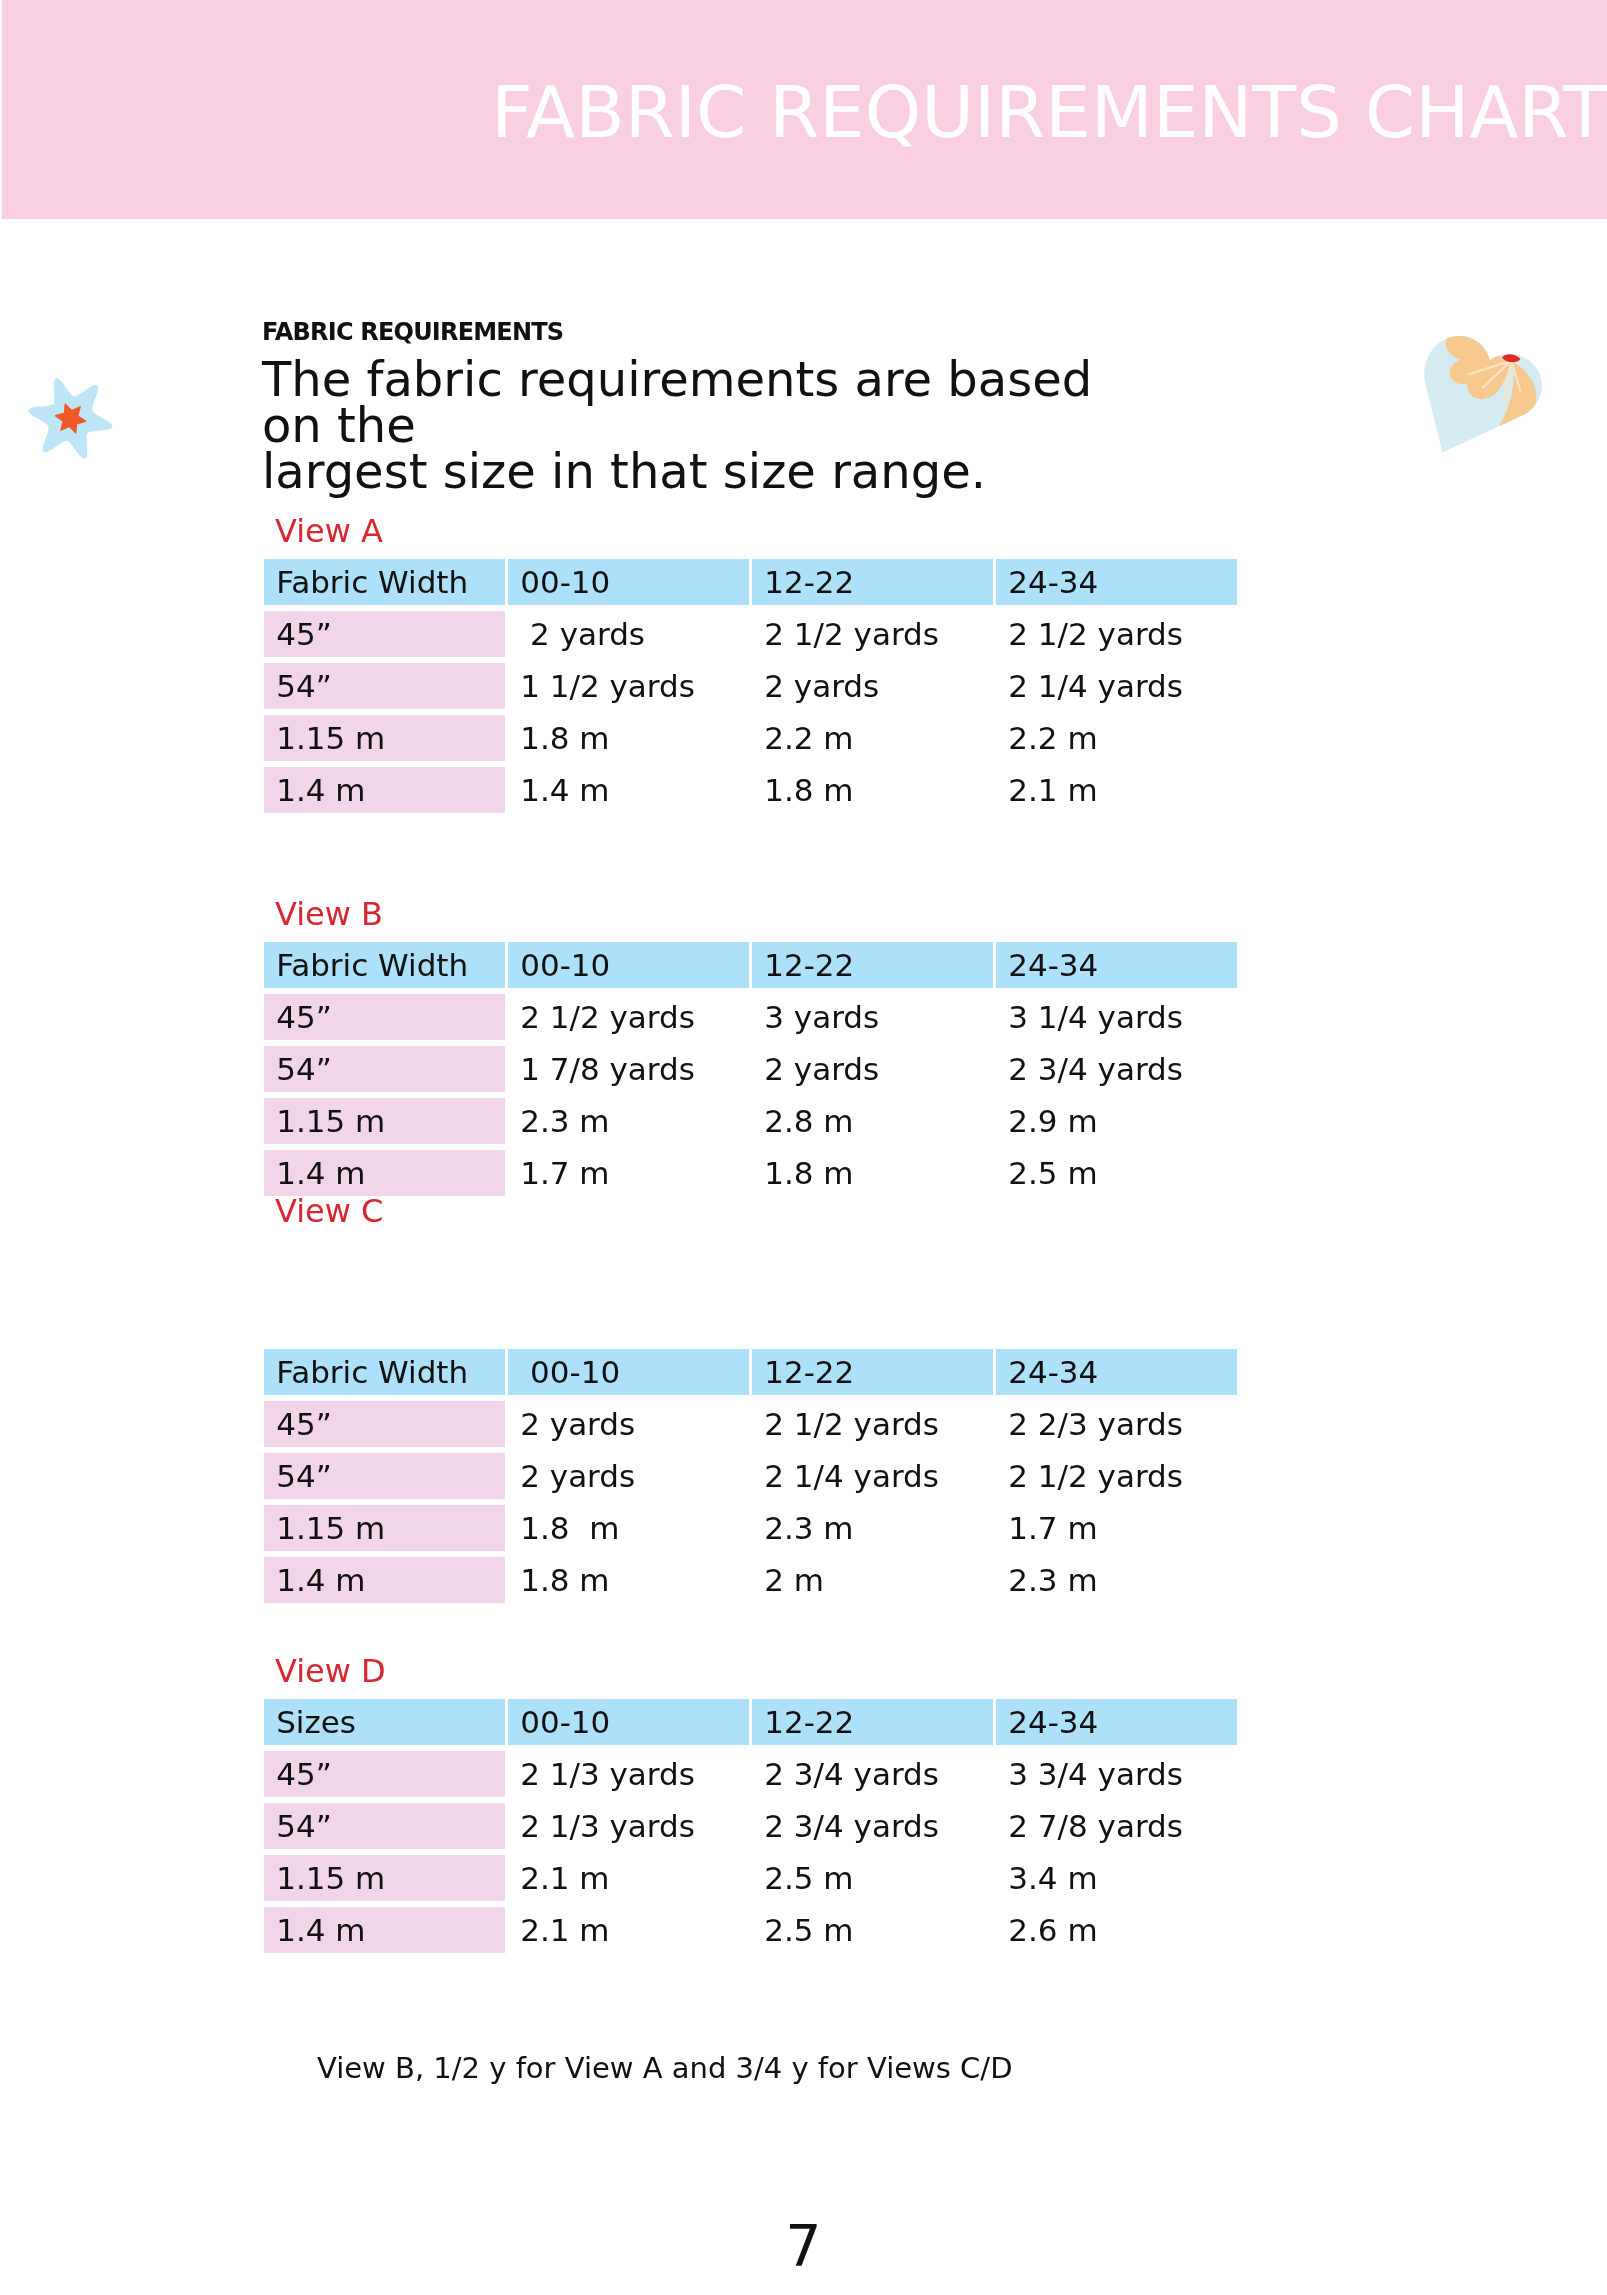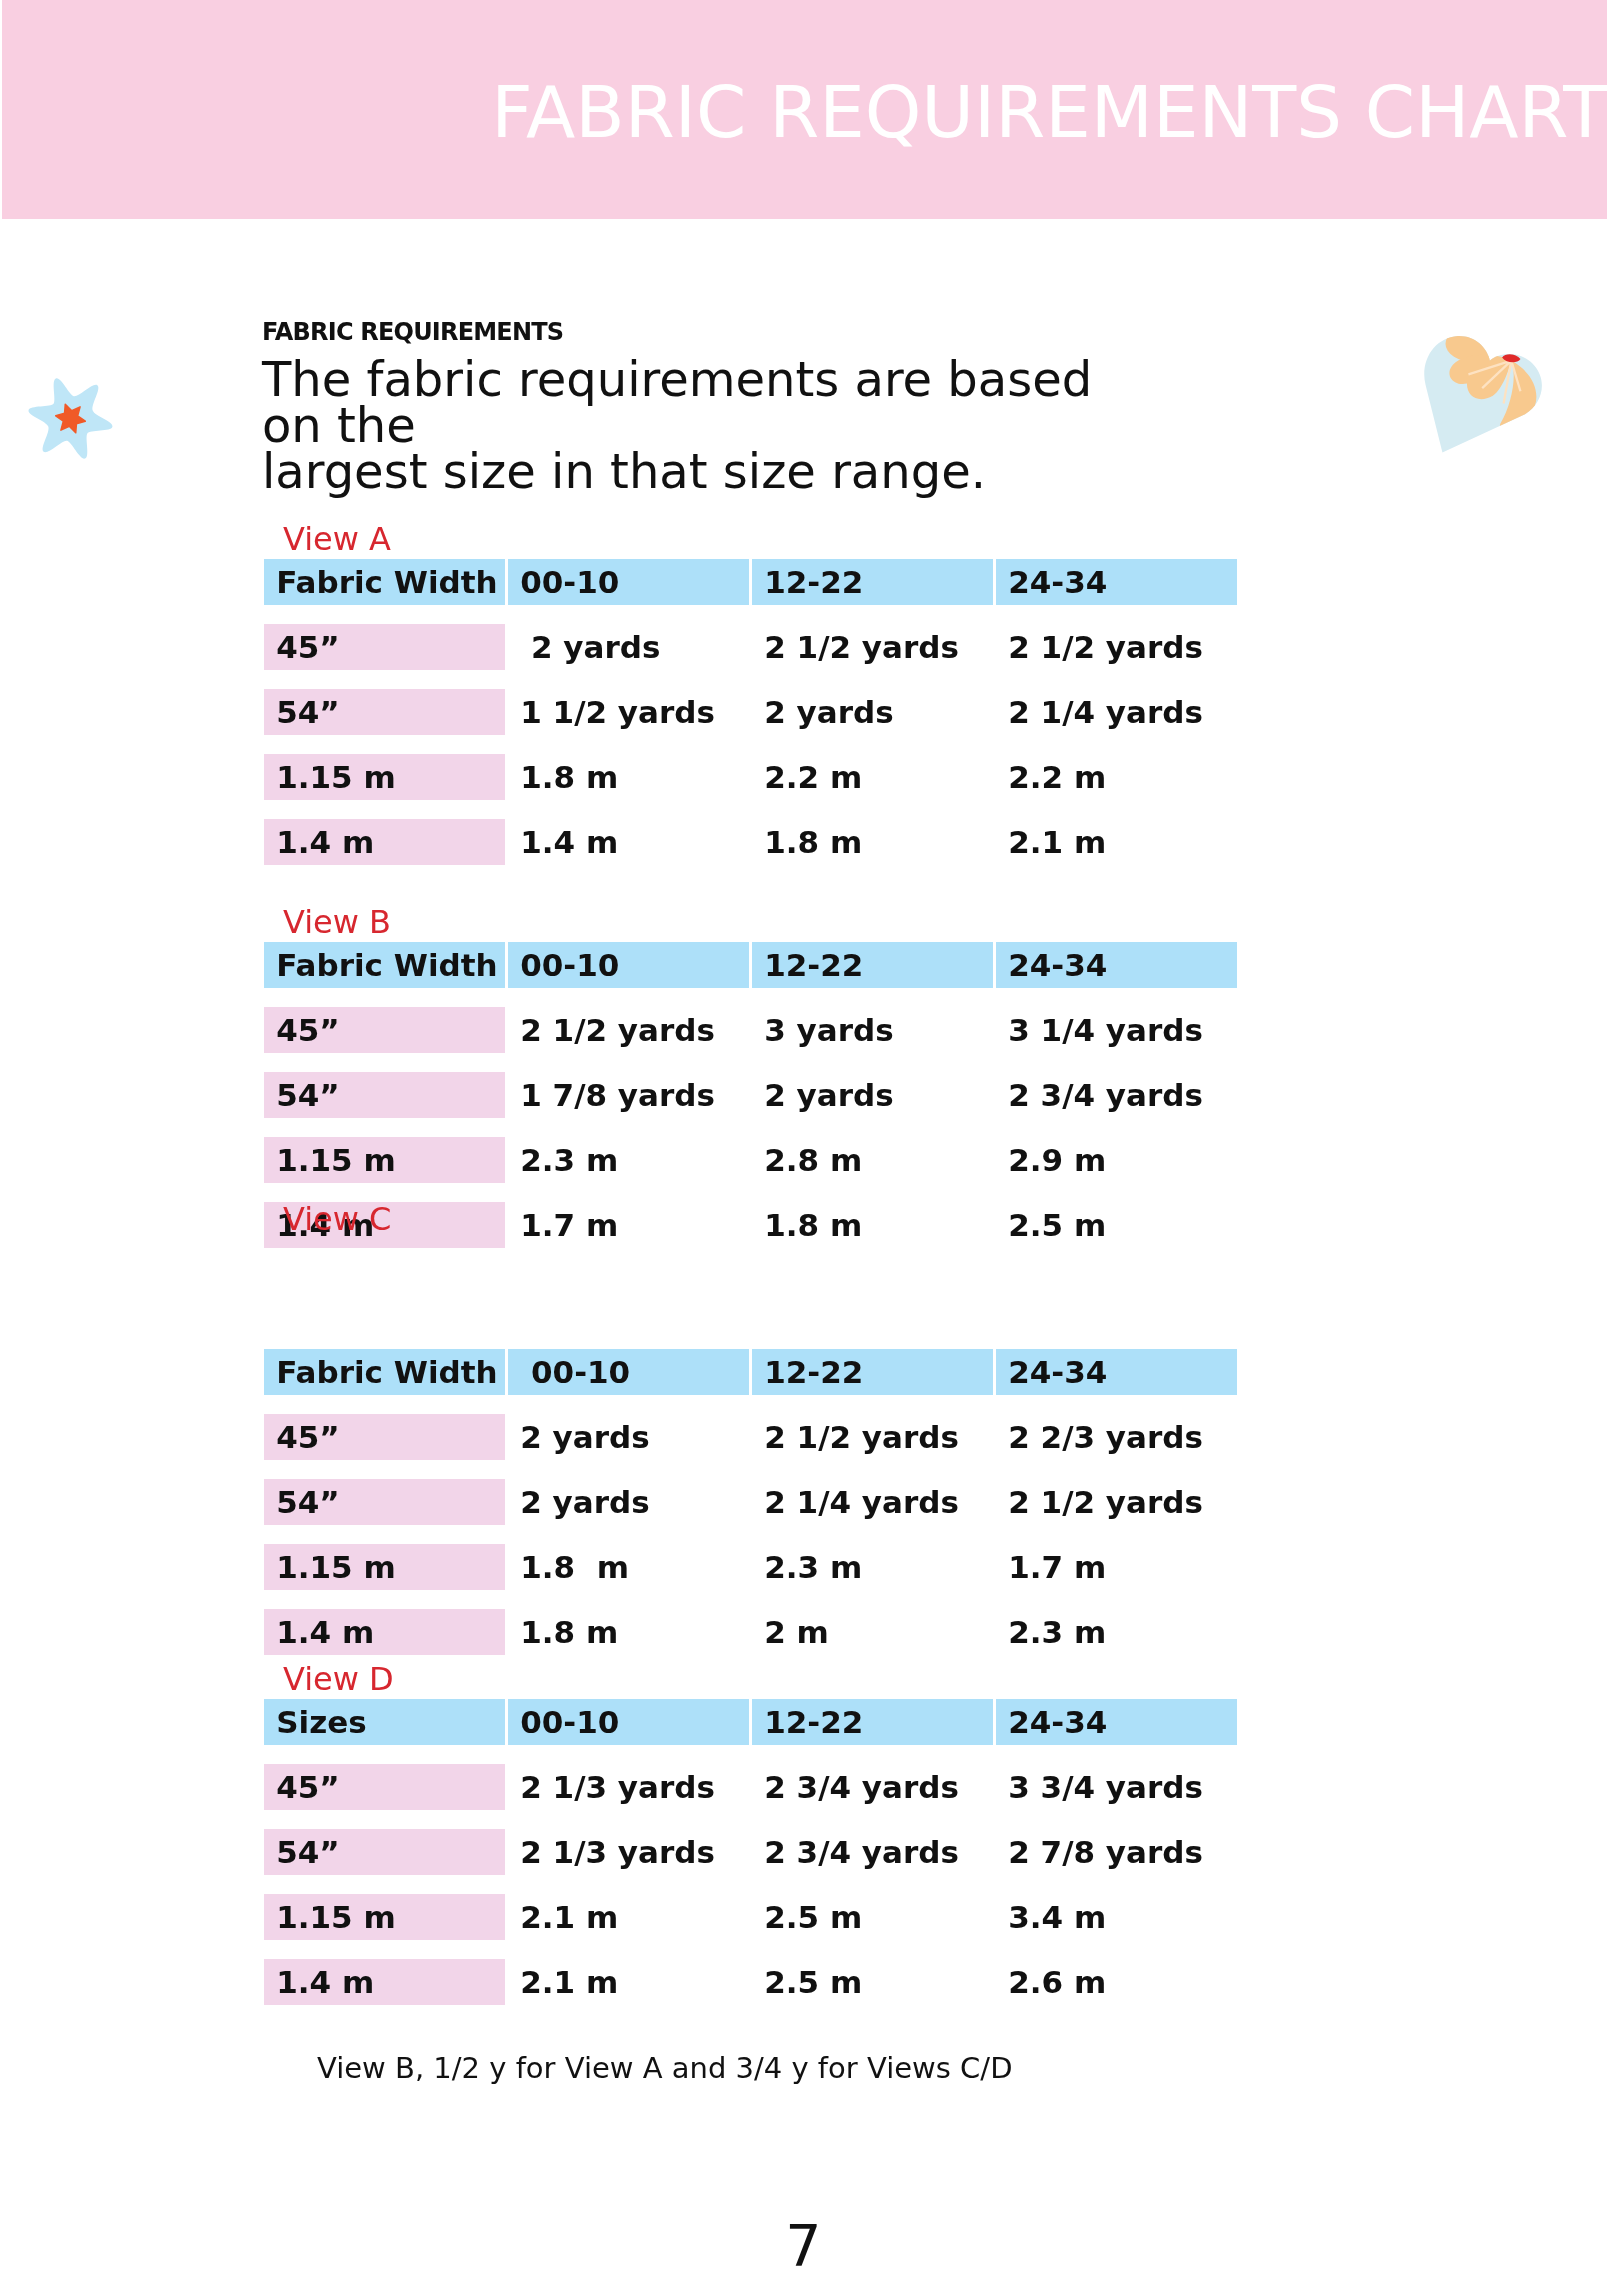--- a/index.html
+++ b/index.html
@@ -70,32 +70,31 @@
     line-height: 46px;
     margin: 0;
   }
   .view-label {
     position: absolute;
     left: 275px;
     font-family: "DejaVu Sans", sans-serif;
     font-size: 32px;
     line-height: 38px;
     color: #d7272f;
-    margin: 8px;
+    margin: 0;
   }
   .req-table {
     position: absolute;
     left: 264px;
     width: 973px;
   }
   .req-row {
     display: flex;
     height: 46px;
-    margin-bottom: 19px;
-    font-weight: bold;
+    margin-bottom: 6px;
   }
   .req-cell {
     width: 241px;
     height: 46px;
     margin-right: 3.1px;
     box-sizing: border-box;
     padding-left: 12.2px;
     font-family: "DejaVu Sans", sans-serif;
     font-size: 31px;
     line-height: 46px;

